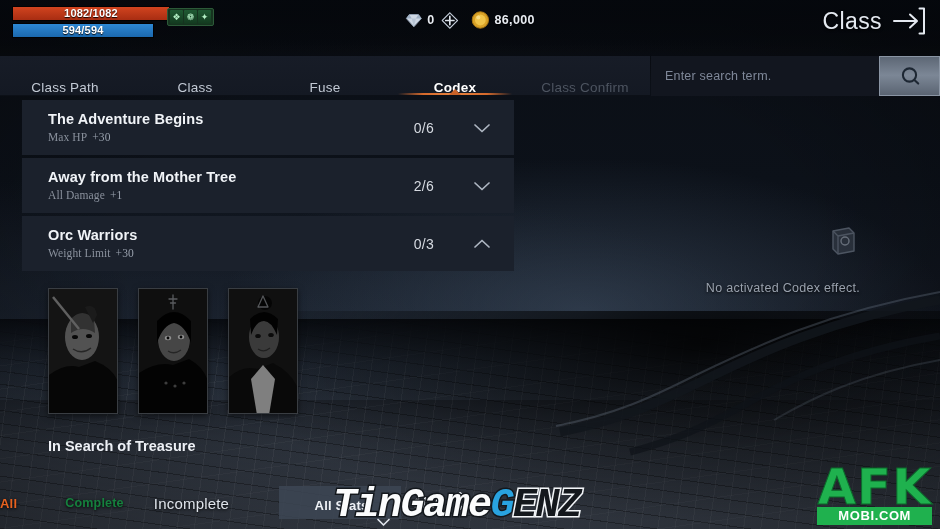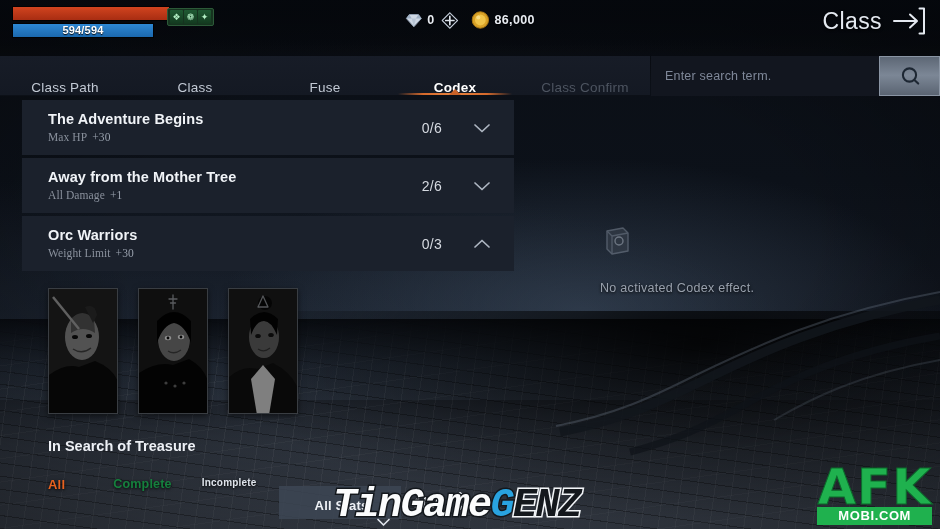--- a/index.html
+++ b/index.html
@@ -107,50 +107,50 @@
                  border:1px solid #8a95a4; cursor:pointer; }
 
   
   #list { position:absolute; left:22px; top:100px; width:492px; bottom:0; z-index:15; overflow:hidden; }
   .row { position:relative; background:#1b212c; margin-bottom:3px; padding:11px 14px 12px 26px;
          cursor:pointer; }
   .row.expanded { background:#1b212c; }
   .row .title { font-size:14.5px; font-weight:bold; color:#f0f3f7; letter-spacing:.1px; }
   .row .sub { margin-top:4px; font-size:11.5px; color:#8a919d; letter-spacing:.1px;font-family:Liberation Serif, serif; }
   .row .sub .amt { color:#98a0ac; margin-left:5px; }
-  .row .cnt { position:absolute; right:72px; top:50%; transform:translateY(-50%);
+  .row .cnt { position:absolute; right:80px; top:50%; transform:translateY(-50%);
               font-size:14px; color:#d6dae1; letter-spacing:.3px; }
   .row .chev { position:absolute; right:22px; top:50%; transform:translateY(-50%);
                width:20px; height:20px; display:flex; align-items:center; justify-content:center; cursor:pointer; }
 
   .cards { padding:14px 0 22px 26px; display:flex; gap:20px; }
   .card { width:70px; height:126px; background:#23272d; border:1px solid rgba(255,255,255,.10);
           position:relative; overflow:hidden; cursor:pointer;
           box-shadow:0 2px 6px rgba(0,0,0,.55); }
   .card .portrait { position:absolute; inset:0; filter:grayscale(1) brightness(.62) contrast(1.08); }
   .card .mark { position:absolute; left:50%; top:5px; transform:translateX(-50%);
                 opacity:.38; }
   .cut { position:relative; margin-top:2px; padding:0 14px 0 26px; overflow:hidden; height:20px; }
   .cut .title { font-size:14.5px; font-weight:bold; color:#eef1f6; }
 
   
-  #effect { position:absolute; left:600px; top:225px; width:260px; z-index:15; text-align:left; }
+  #effect { position:absolute; left:600px; top:225px; width:260px; z-index:15; text-align:right; }
   #effect .icon { margin:0 auto 18px; opacity:.55; }
   #effect .msg { font-size:12.5px; color:#99a1ad; letter-spacing:.3px;
                  text-shadow:0 1px 3px rgba(0,0,0,.9); }
 
   
   #filters { position:absolute; left:0; bottom:0; width:540px; height:52px; z-index:18;
-             display:flex; align-items:flex-start; padding-left:48px; gap:0; }
+             display:flex; align-items:center; gap:0; }
   .fbtn { font-size:13px; font-weight:bold; color:#15803d; letter-spacing:.2px; cursor:pointer;
           text-shadow:0 1px 3px rgba(0,0,0,.95); }
   .fbtn.active { color:#e8621f; }
   .fbtn.f1 { margin-right:48px; }
   .fbtn.f2 { font-size:12.5px; margin-right:30px; }
-  .fbtn.f3 { font-size:10px; color:#dfe4eb; font-weight:bold; }
+  .fbtn.f3 { font-size:15px; color:#dfe4eb; font-weight:normal; }
 
   #statsel { position:absolute; left:279px; bottom:10px; width:122px; height:33px; z-index:18;
              background:rgba(60,70,84,.86); display:flex; align-items:center;
              padding:12px 10px 0 13px; cursor:pointer;flex-direction:column; }
   #statsel .lbl { font-size:13px; font-weight:bold; color:#eef1f6; letter-spacing:.2px; }
   #statsel .cd { margin-left:auto; }
 
   #pager { position:absolute; left:406px; bottom:14px; z-index:18;
            display:flex; align-items:center; gap:14px; }
   #pager .pg { font-size:14px; font-weight:bold; color:#eef2f7; letter-spacing:.5px;
@@ -185,20 +185,21 @@
     <path d="M940 360 C 860 374, 812 398, 774 420" fill="none" stroke="rgba(110,122,138,.22)" stroke-width="2"></path>
   </svg>
   <div class="vig"></div>
 </div>
 
 <div id="hud">
 
   <div class="bars">
     <div class="bar hp">
       <div class="fill"></div>
+      <span class="txt">1082/1082</span>
     </div>
     <div class="bar mp">
       <div class="fill"></div>
       <span class="txt">594/594</span>
     </div>
   </div>
 
   <div class="buffs">
     <div class="buff">❖</div>
     <div class="buff">❁</div>

